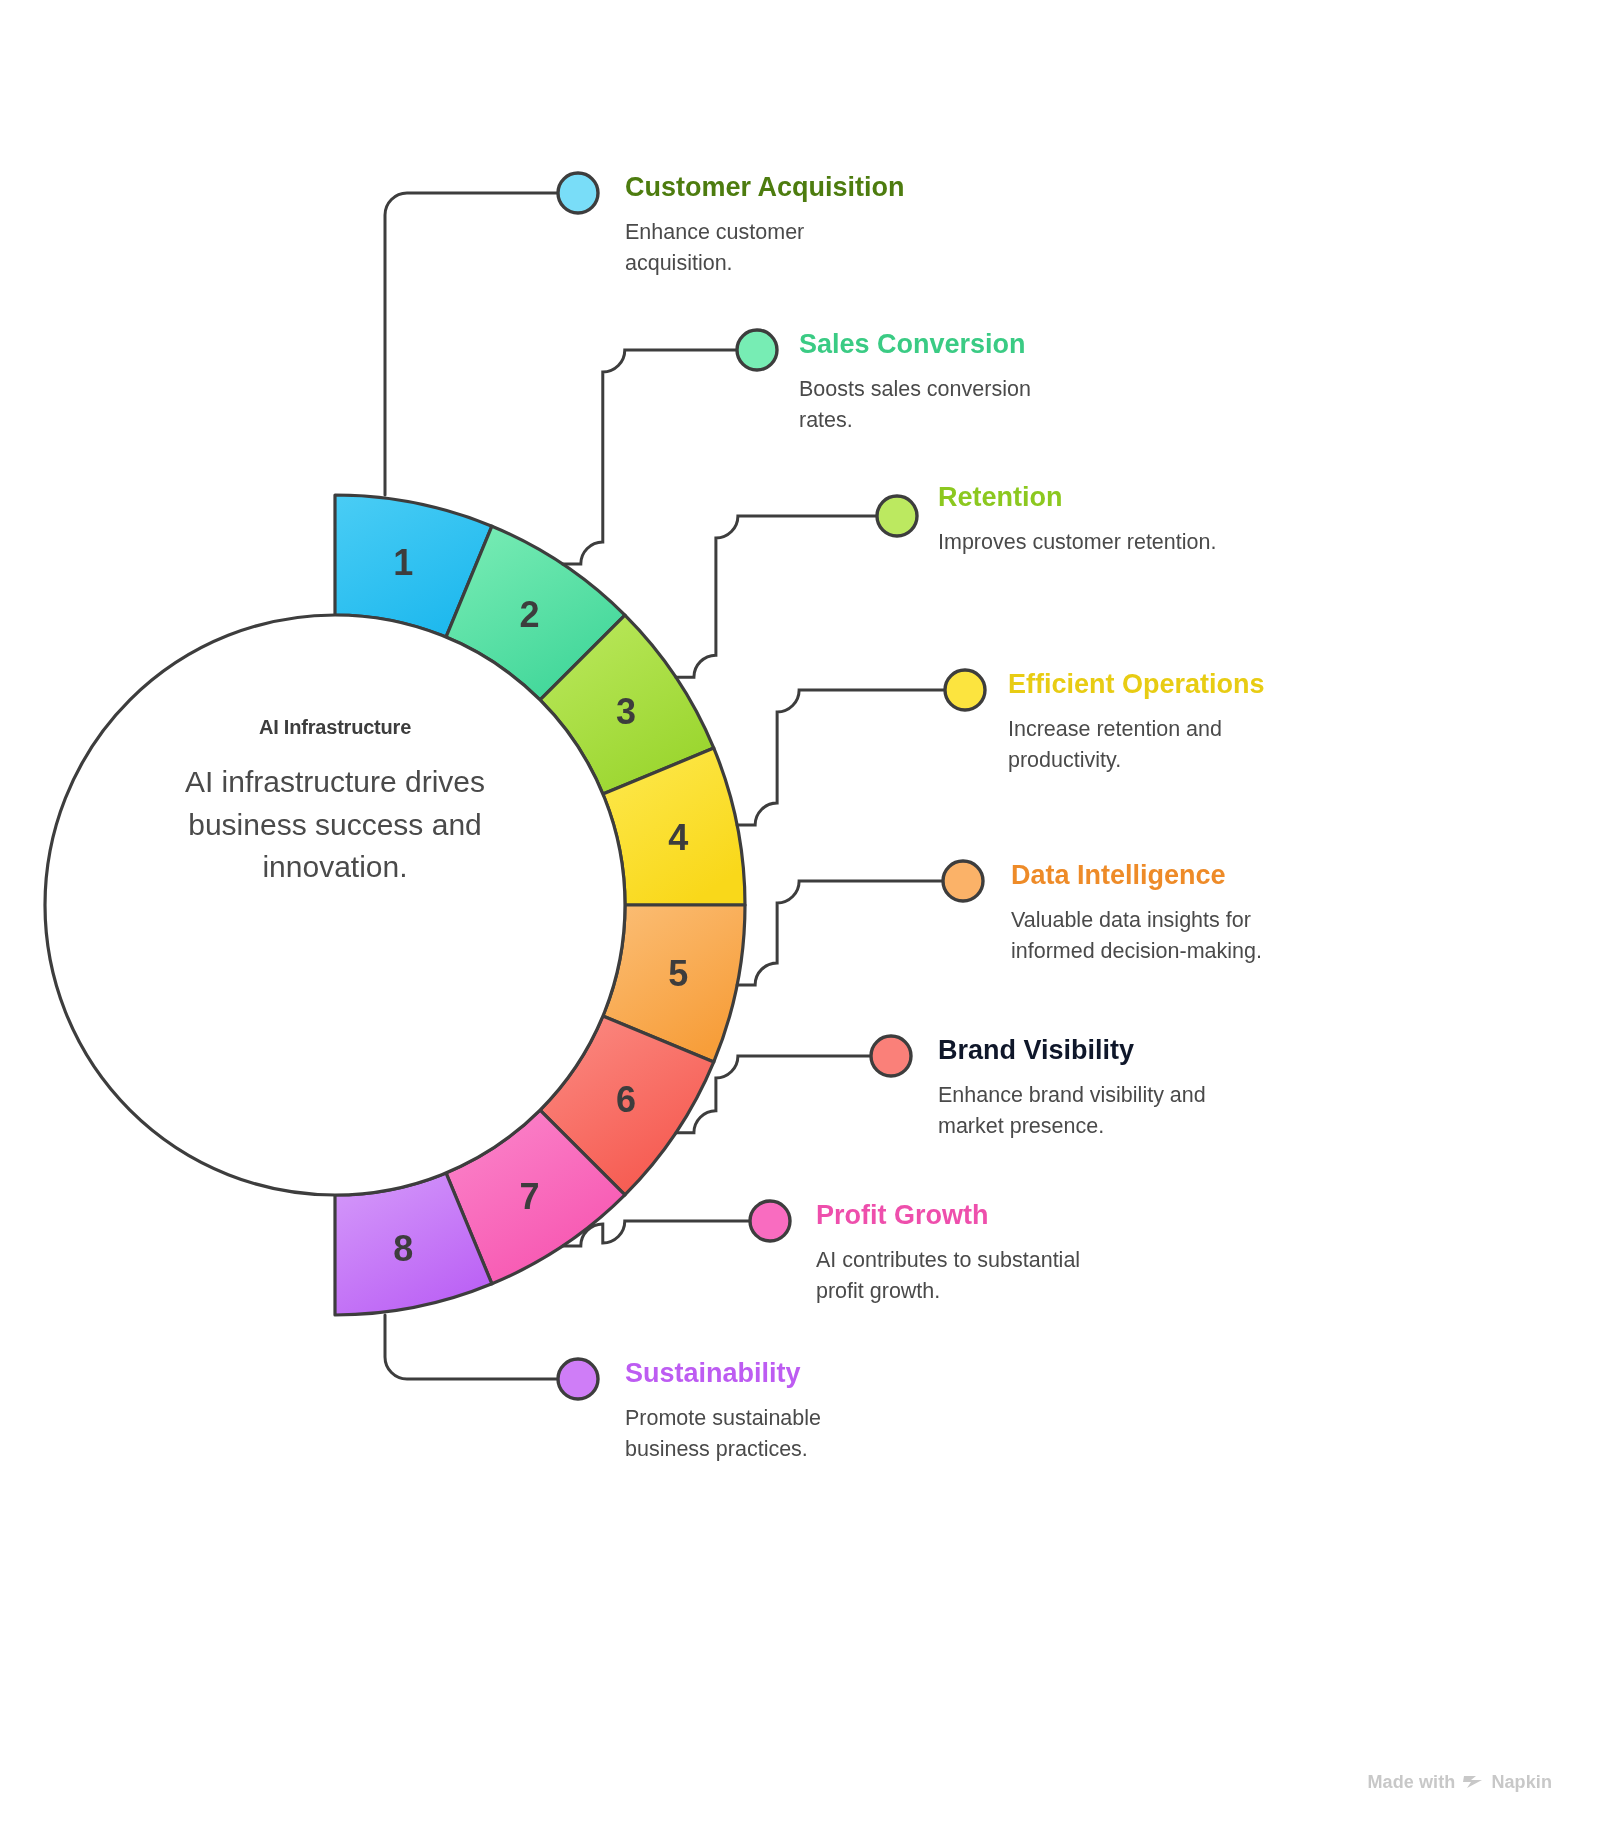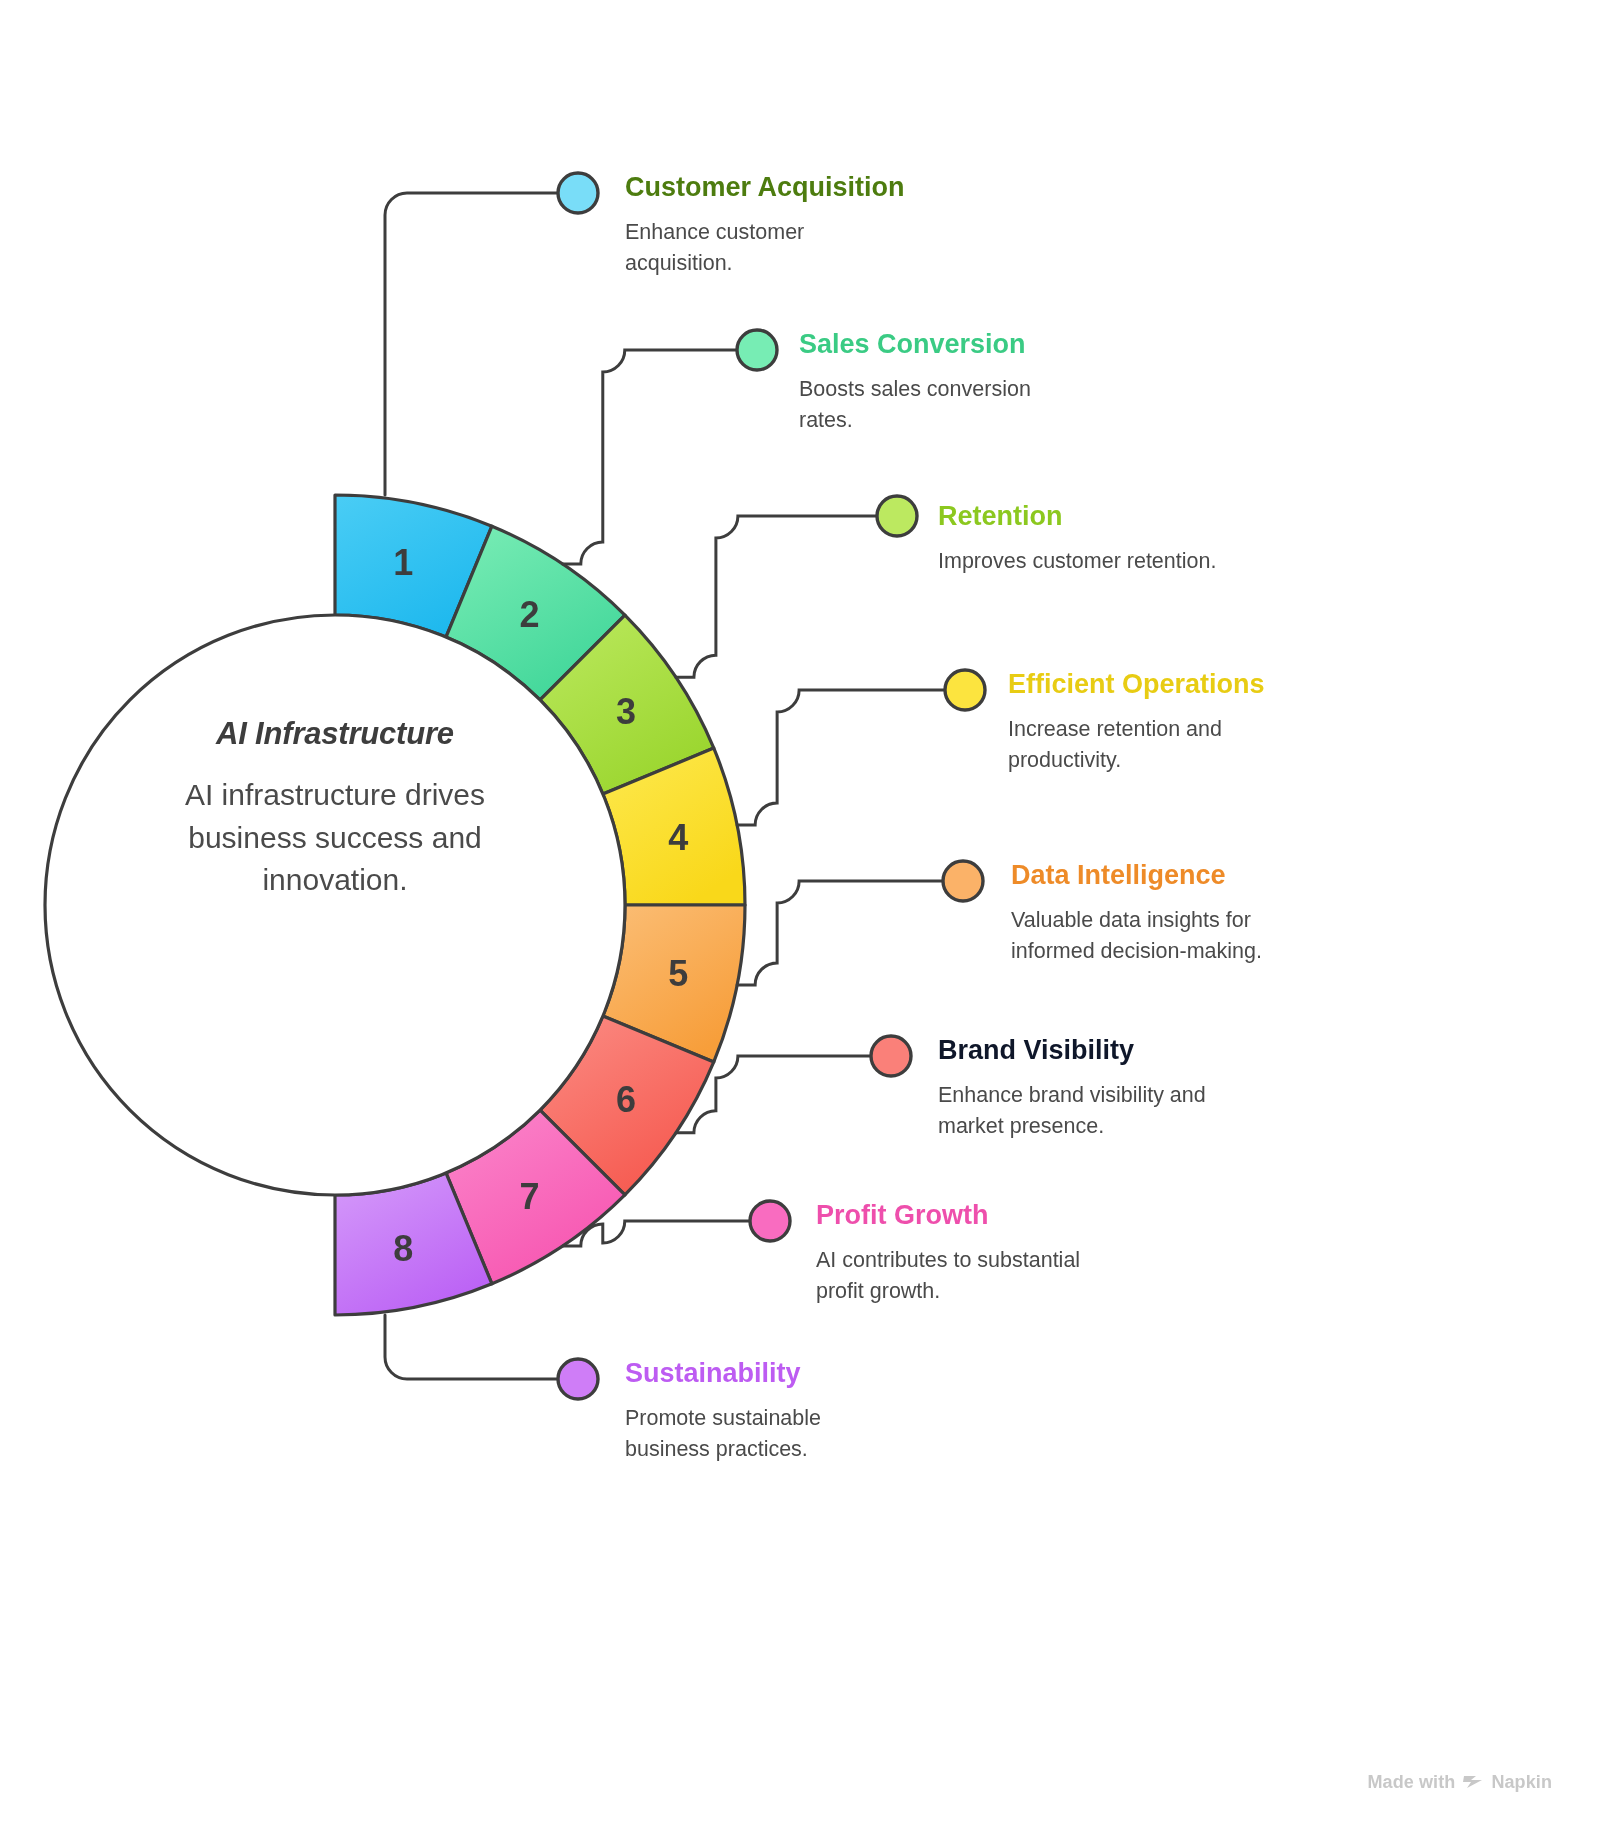--- a/index.html
+++ b/index.html
@@ -32,27 +32,26 @@
     font-size: 36px;
     fill: #3d3d3d;
   }
   
   .center-block {
     position: absolute;
     text-align: center;
     width: 430px;
   }
   .center-title {
-    font-size: 31px;
+    font-size: 20px;
     font-weight: bold;
     color: #3d3d3d;
     letter-spacing: -0.2px;
     margin: 0 0 22px 0;
     line-height: 1.2;
-    font-style: italic;
   }
   .center-desc {
     font-size: 30px;
     color: #4a4a4a;
     line-height: 1.42;
     margin: 16px;
     padding: 0 40px;
   }
   
   .label-block {
@@ -185,21 +184,21 @@
       <div class="label-block" style="left: 625px; top: 171px;">
         <p class="label-title" style="color: #4d7c0f;">Customer Acquisition</p>
         <p class="label-desc">Enhance customer
 acquisition.</p>
       </div>
       <div class="label-block" style="left: 799px; top: 328px;">
         <p class="label-title" style="color: rgb(58, 203, 132);">Sales Conversion</p>
         <p class="label-desc">Boosts sales conversion
 rates.</p>
       </div>
-      <div class="label-block" style="left: 938px; top: 500px;">
+      <div class="label-block" style="left: 938px; top: 481px;">
         <p class="label-title" style="color: rgb(140, 200, 31);">Retention</p>
         <p class="label-desc">Improves customer retention.</p>
       </div>
       <div class="label-block" style="left: 1008px; top: 668px;">
         <p class="label-title" style="color: rgb(232, 204, 19);">Efficient Operations</p>
         <p class="label-desc">Increase retention and
 productivity.</p>
       </div>
       <div class="label-block" style="left: 1011px; top: 859px;">
         <p class="label-title" style="color: rgb(238, 139, 40);">Data Intelligence</p>

